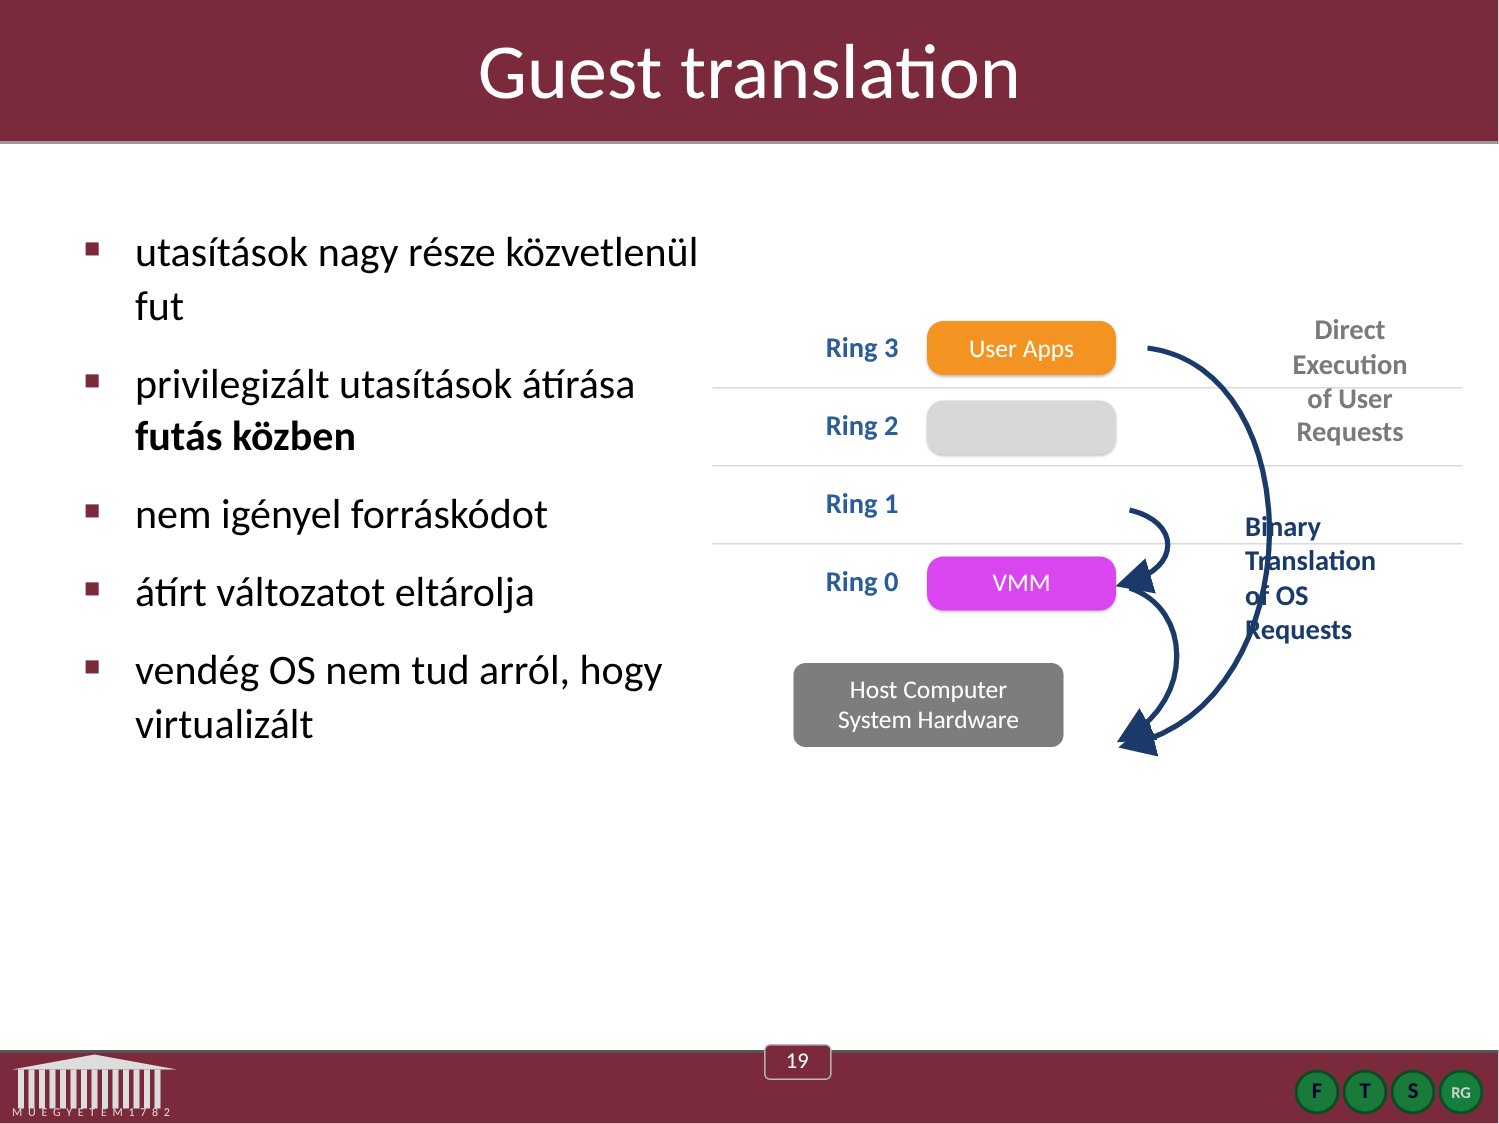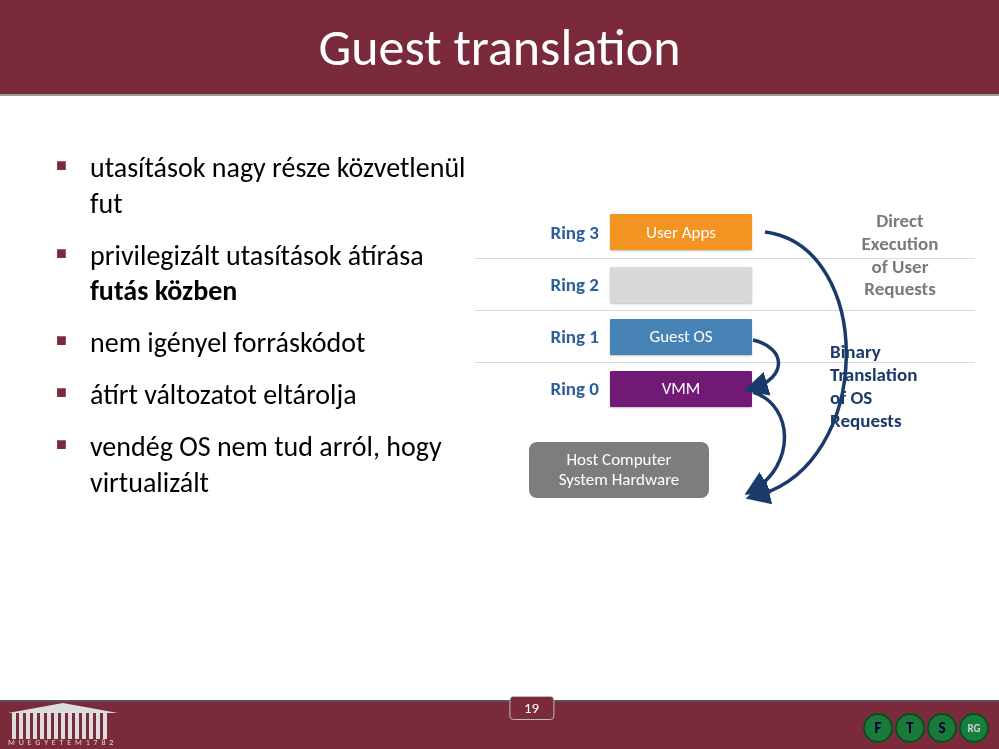--- a/index.html
+++ b/index.html
@@ -22,25 +22,25 @@
       color:#7a2a3a; font-size:18px;
     }
     .bold { font-weight:700; }
 
     
     .diagram { position:absolute; top:206px; left:475px; width:500px; }
     .row { display:flex; align-items:center; height:52px; }
     .row + .row { border-top:1px solid #d9d9d9; }
     .ring-label { width:124px; text-align:right; padding-left:44px; color:#2a5d99; font-weight:700; font-size:19px; }
     .box-wrap { width:164px; display:flex; justify-content:center; }
-    .box { width:142px; height:36px; border-radius:1px; display:flex; align-items:center; justify-content:center; color:#fff; font-size:17px; font-weight:500; box-shadow:0 1px 2px rgba(0,0,0,0.25); }
+    .box { width:126px; height:36px; border-radius:11px; display:flex; align-items:center; justify-content:center; color:#fff; font-size:17px; font-weight:500; box-shadow:0 1px 2px rgba(0,0,0,0.25); }
     .box.orange { background:#f39322; }
     .box.gray   { background:#d8d8d8; }
     .box.blue   { background:#4682b4; }
-    .box.navy   { background:#701a75; }
+    .box.navy   { background:#d946ef; }
     .host-row { margin-top:28px; display:flex; justify-content:center; width:288px; }
     .host-box { width:180px; height:56px; border-radius:8px; background:#7d7d7d; color:#fff; font-size:17px; display:flex; align-items:center; justify-content:center; text-align:center; line-height:1.2; }
 
     .side-labels { position:absolute; top:210px; left:830px; width:140px; font-size:19px; line-height:1.2; }
     .direct-exec { color:#7a7a7a; font-weight:600; margin-bottom:40px; }
     .binary-trans { color:#1a3a6a; font-weight:700; }
 
     
     .arrows { position:absolute; top:206px; left:475px; width:500px; height:340px; pointer-events:none; }
 
@@ -86,23 +86,20 @@
         </div>
       </div>
       <div class="row">
         <div class="ring-label">Ring 2</div>
         <div class="box-wrap">
           <div class="box gray"></div>
         </div>
       </div>
       <div class="row">
         <div class="ring-label">Ring 1</div>
-        <div class="box-wrap">
-          <div class="box blue">Guest OS</div>
-        </div>
       </div>
       <div class="row">
         <div class="ring-label">Ring 0</div>
         <div class="box-wrap">
           <div class="box navy">VMM</div>
         </div>
       </div>
       <div class="host-row">
         <div class="host-box" style="white-space: pre-line;">Host Computer
 System Hardware</div>

